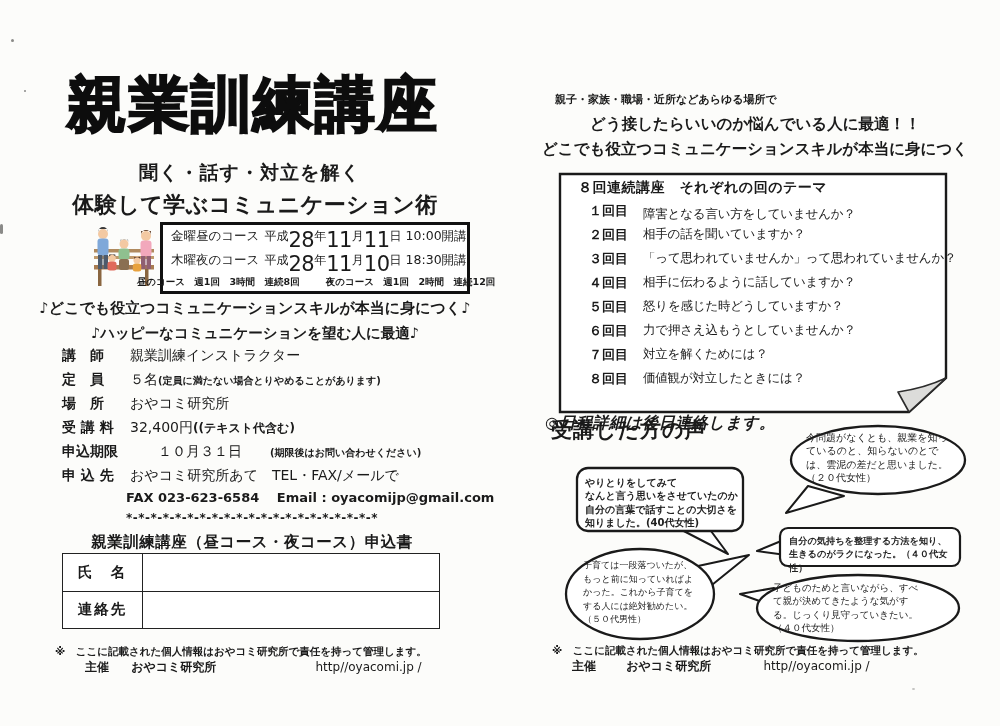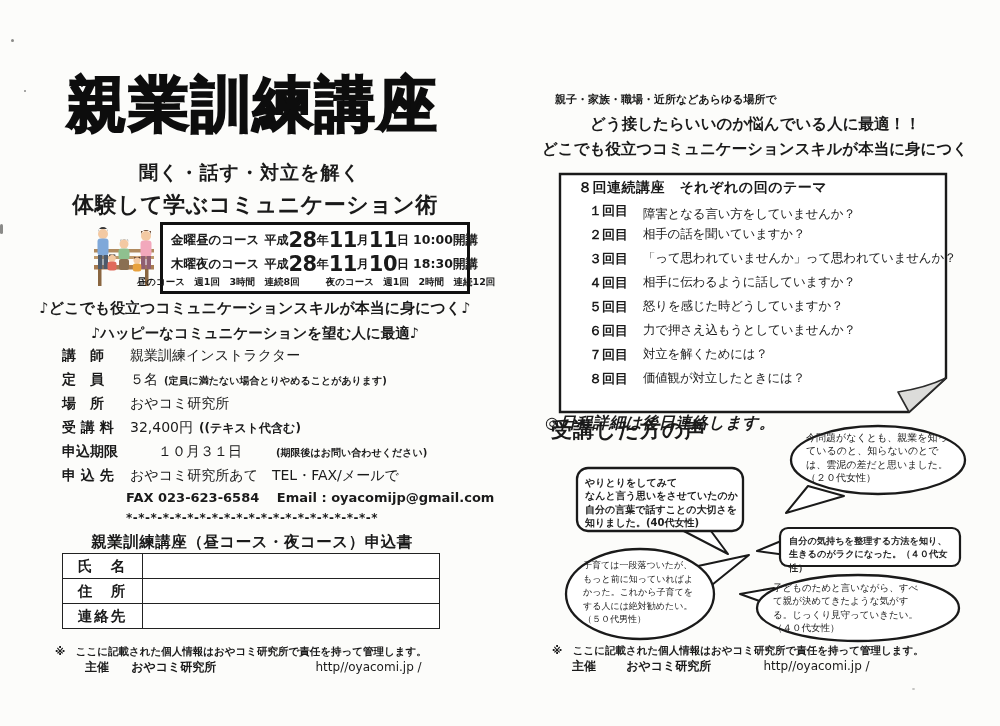--- a/index.html
+++ b/index.html
@@ -17,32 +17,32 @@
     left:38px;top:70px;width:430px;text-align:center;
     font-size:60px;font-weight:900;letter-spacing:2px;color:#0d0d0d;
     -webkit-text-stroke:2px #0d0d0d;line-height:1.15;white-space:nowrap;
   }
   .sub1{left:40px;top:160px;width:420px;font-size:19px;font-weight:800;letter-spacing:1px;}
   .sub2{left:30px;top:190px;width:450px;font-size:22px;font-weight:700;letter-spacing:0.5px;}
   .course-box{
     left:160px;top:222px;width:310px;height:72px;border:3px solid #111;
     background:#fff;padding:3px 6px 2px 8px;display:flex;flex-direction:column;justify-content:space-between;
   }
-  .c-row{display:flex;align-items:center;white-space:nowrap;font-weight:700;}
+  .c-row{display:flex;align-items:flex-start;white-space:nowrap;font-weight:400;}
   .c-label{font-size:12.5px;margin-right:5px;}
   .c-sm{font-size:12px;}
   .c-big{font-size:21px;letter-spacing:-0.5px;}
   .c-time{font-size:12.5px;margin-left:4px;}
   .c-sched{display:flex;gap:26px;justify-content:center;font-size:9.5px;font-weight:800;white-space:nowrap;}
   .catch1{left:35px;top:299px;width:440px;font-size:15px;font-weight:800;}
   .catch2{left:35px;top:324px;width:440px;font-size:14.5px;font-weight:800;}
   .d-row{position:absolute;left:62px;width:420px;white-space:nowrap;display:flex;align-items:baseline;}
   .d-label{display:inline-block;width:62px;font-size:14px;font-weight:700;}
   .d-value{font-size:14px;font-weight:500;margin-left:6px;}
-  .d-note{font-size:10px;font-weight:600;margin-left:6px;text-align:center;}
+  .d-note{font-size:10px;font-weight:600;margin-left:0;text-align:center;}
   .fax-row{left:126px;top:489px;font-size:13px;font-weight:600;white-space:nowrap;}
   .divider{left:45px;top:511px;width:414px;font-size:12px;font-weight:600;letter-spacing:0.5px;white-space:nowrap;overflow:hidden;}
   .form-title{left:48px;top:532px;width:408px;font-size:15.5px;font-weight:800;letter-spacing:0.5px;}
   table.apply{
     position:absolute;left:62px;top:553px;width:378px;height:76px;
     border-collapse:collapse;background:#fff;
   }
   table.apply td{border:1.6px solid #222;}
   td.f-label{width:80px;text-align:center;font-size:14.5px;font-weight:700;letter-spacing:2px;}
   .note{font-size:10.5px;font-weight:700;white-space:nowrap;}
@@ -180,24 +180,20 @@
     <div class="abs divider ctr">*-*-*-*-*-*-*-*-*-*-*-*-*-*-*-*-*-*-*-*-*</div>
     <div class="abs form-title ctr">親業訓練講座（昼コース・夜コース）申込書</div>
 
     <table class="apply">
       <tbody>
           <tr>
         <td class="f-label">氏　名</td>
         <td></td>
       </tr>
       <tr>
-        <td class="f-label">住　所</td>
-        <td></td>
-      </tr>
-      <tr>
         <td class="f-label">連絡先</td>
         <td></td>
       </tr>
     </tbody>
       </table>
 
     <div class="abs note" style="left:55px;top:645px;">※　ここに記載された個人情報はおやコミ研究所で責任を持って管理します。</div>
     <div class="abs org-row" style="left:85px;top:659px;">
       <span>主催</span>
       <span style="margin-left:18px;">おやコミ研究所</span>

